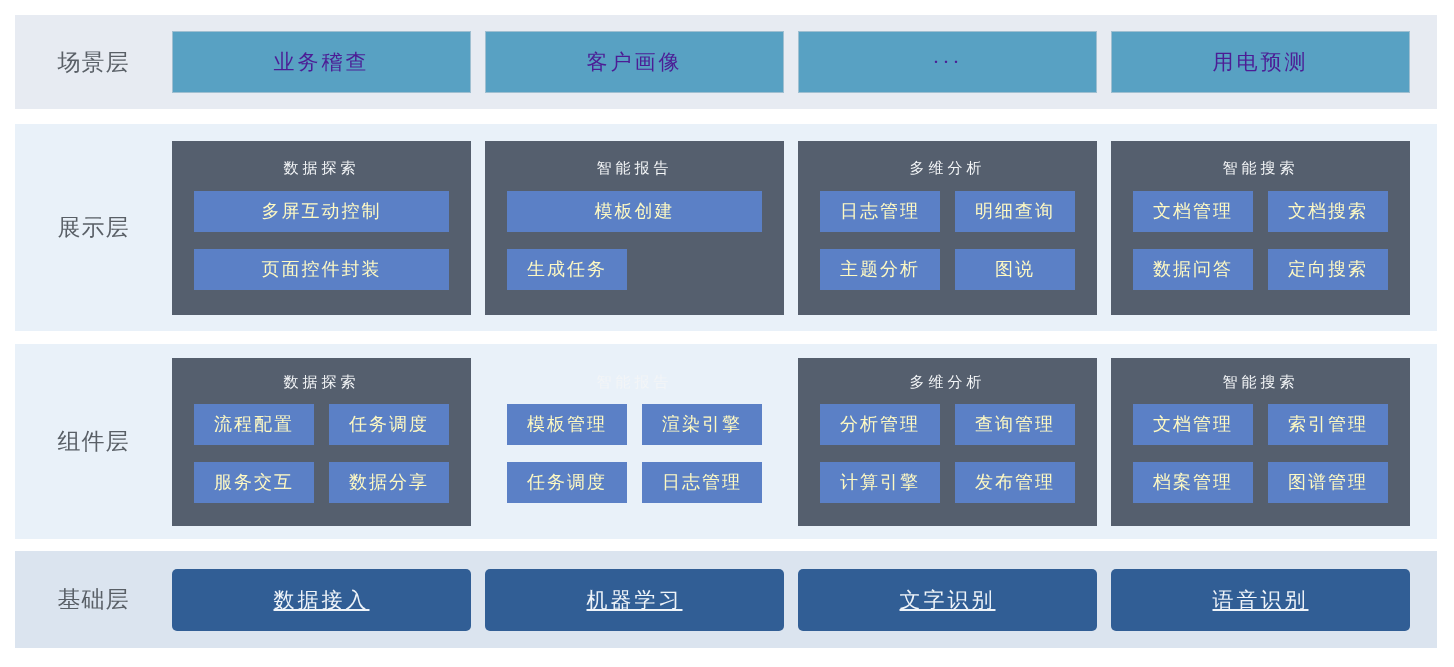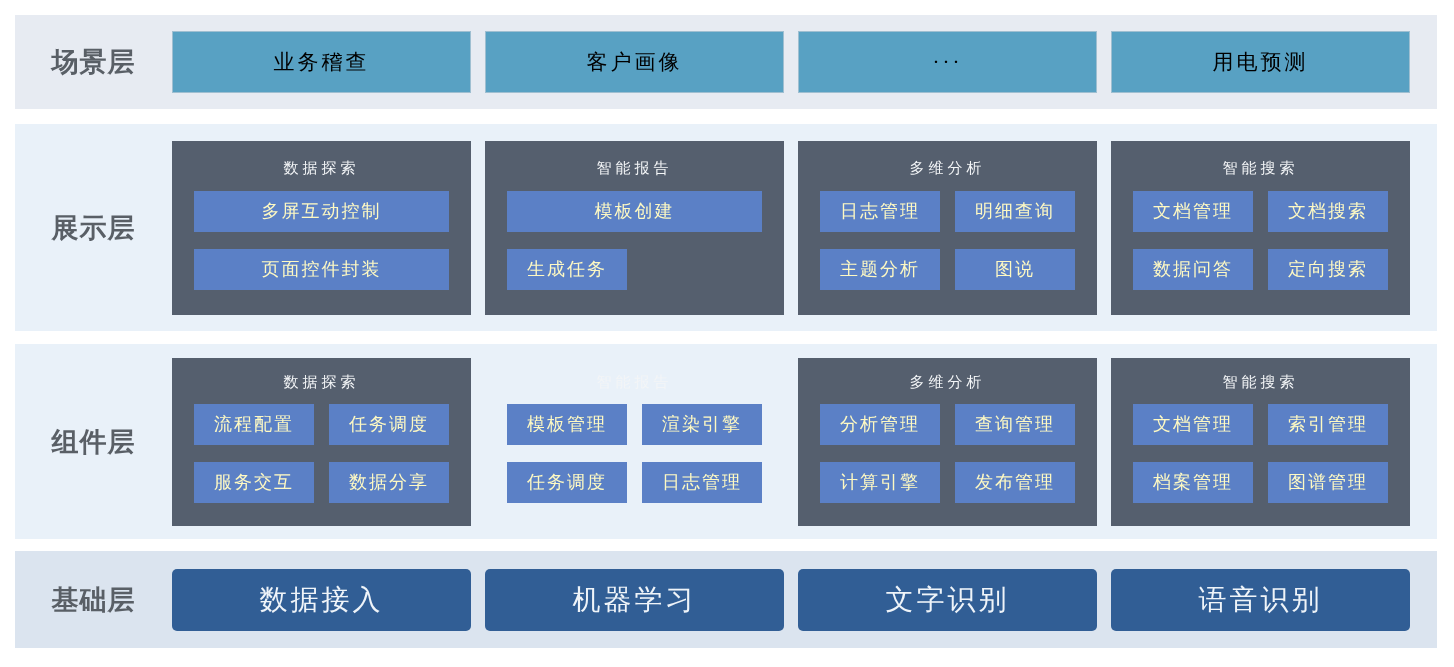--- a/index.html
+++ b/index.html
@@ -14,33 +14,33 @@
     position:absolute;left:15px;width:1422px;
     display:flex;align-items:center;box-sizing:border-box;
   }
   #band-scene{top:15px;height:94px;background:#e7ebf2;}
   #band-display{top:124px;height:207px;background:#e9f1f9;}
   #band-component{top:344px;height:195px;background:#e9f1f9;}
   #band-base{top:551px;height:97px;background:#dbe4ef;justify-content:center;}
 
   .band-label{
     width:157px;flex:0 0 157px;text-align:center;
-    font-weight:bold;font-size:27px;color:#595f66;
+    font-weight:normal;font-size:23px;color:#595f66;
     letter-spacing:1px;
   }
   .band-content{
     flex:1;display:flex;gap:14px;
     padding-right:27px;align-items:center;
   }
 
   
   .scene-btn{
     flex:1;height:62px;
     background:#58a1c3;border:1px solid #9fbfd1;
-    color:#000000;
+    color:#4c1d95;
     display:flex;align-items:center;justify-content:center;
     font-family:"Liberation Serif","DejaVu Serif",serif;
     font-size:21px;letter-spacing:3px;box-sizing:border-box;
   }
 
   
   .card{
     flex:1;background:#555f6e;
     display:flex;flex-direction:column;
     padding:10px 13px 0;box-sizing:border-box;
@@ -67,21 +67,21 @@
   }
   .item.span2{grid-column:1 / -1;}
 
   
   .base-btn{
     flex:1;height:62px;
     background:#315e95;border-radius:5px;
     color:#eff4f9;
     display:flex;align-items:center;justify-content:center;
     font-family:"Liberation Serif","DejaVu Serif",serif;
-    font-size:28px;letter-spacing:3px;
+    font-size:21px;letter-spacing:3px;text-decoration:underline;
   }
 </style>
 </head>
 <body>
 
 <div class="canvas">
 
   <div class="band" id="band-scene">
     <div class="band-label">场景层</div>
     <div class="band-content">

